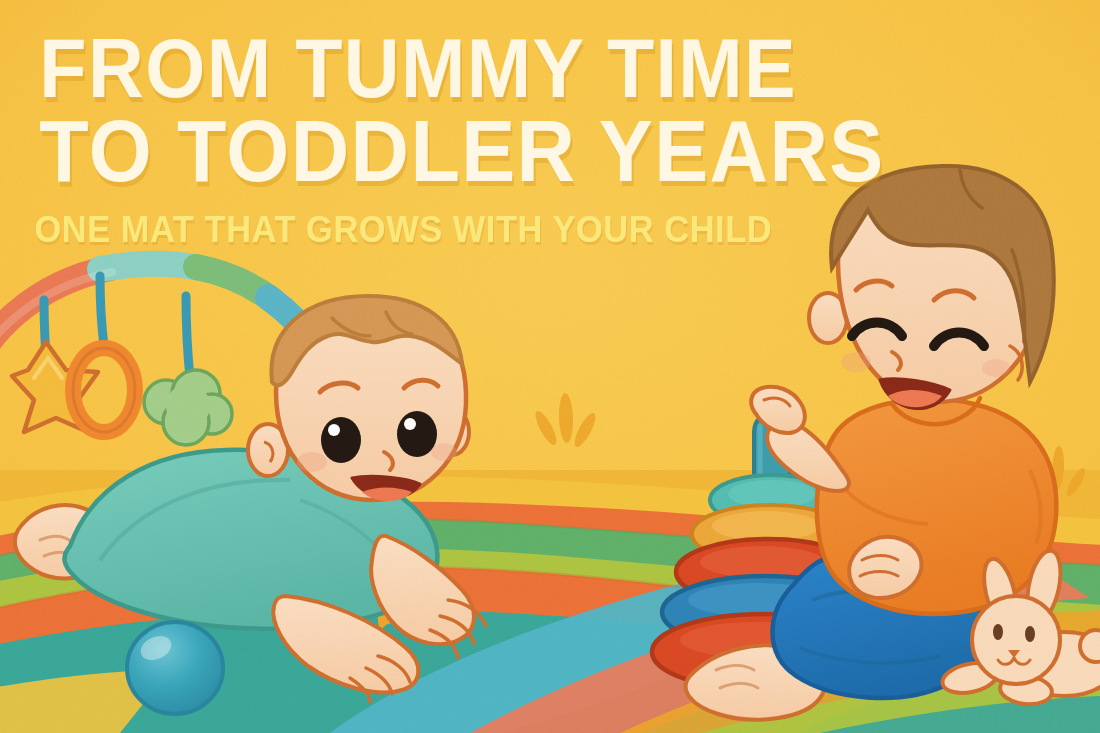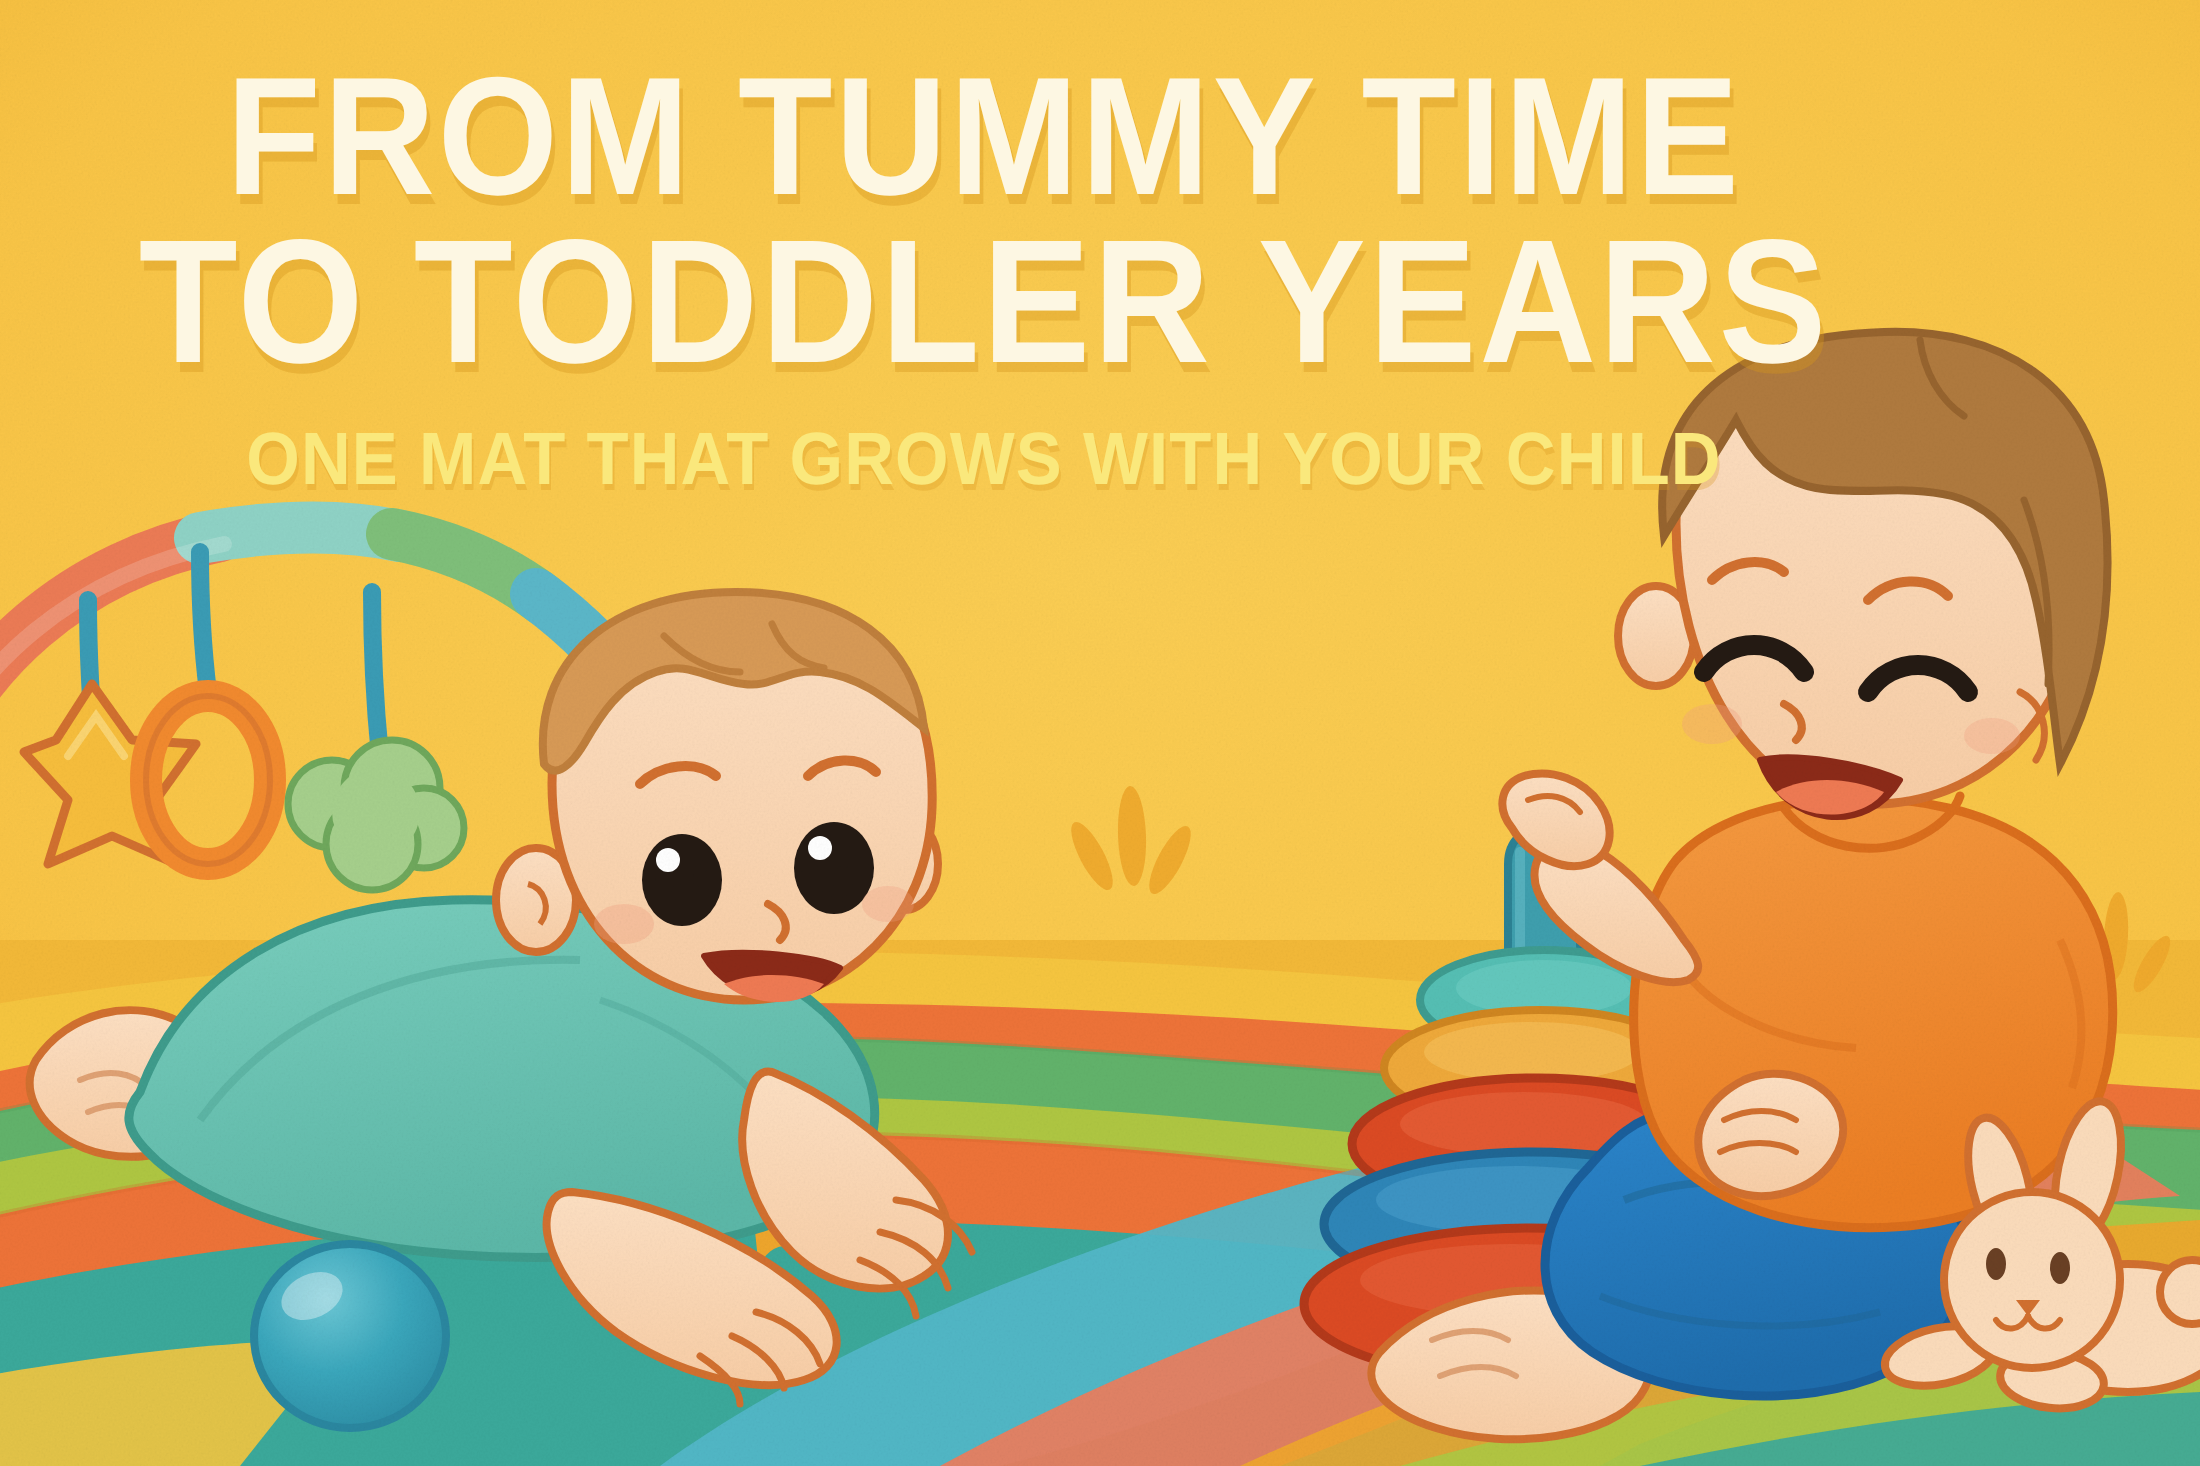--- a/index.html
+++ b/index.html
@@ -20,21 +20,20 @@
     height:733px;
     display:block;
   }
 
   
   #headline-block{
     position:absolute;
     top:28px;
     left:0;
     width:984px;
-    text-align:center;
     z-index:40;
     pointer-events:none;
   }
   .title-line{
     display:block;
     font-family:"Liberation Sans Narrow","Liberation Sans", sans-serif;
     font-weight:700;
     font-size:84px;
     line-height:0.96;
     letter-spacing:1.5px;

